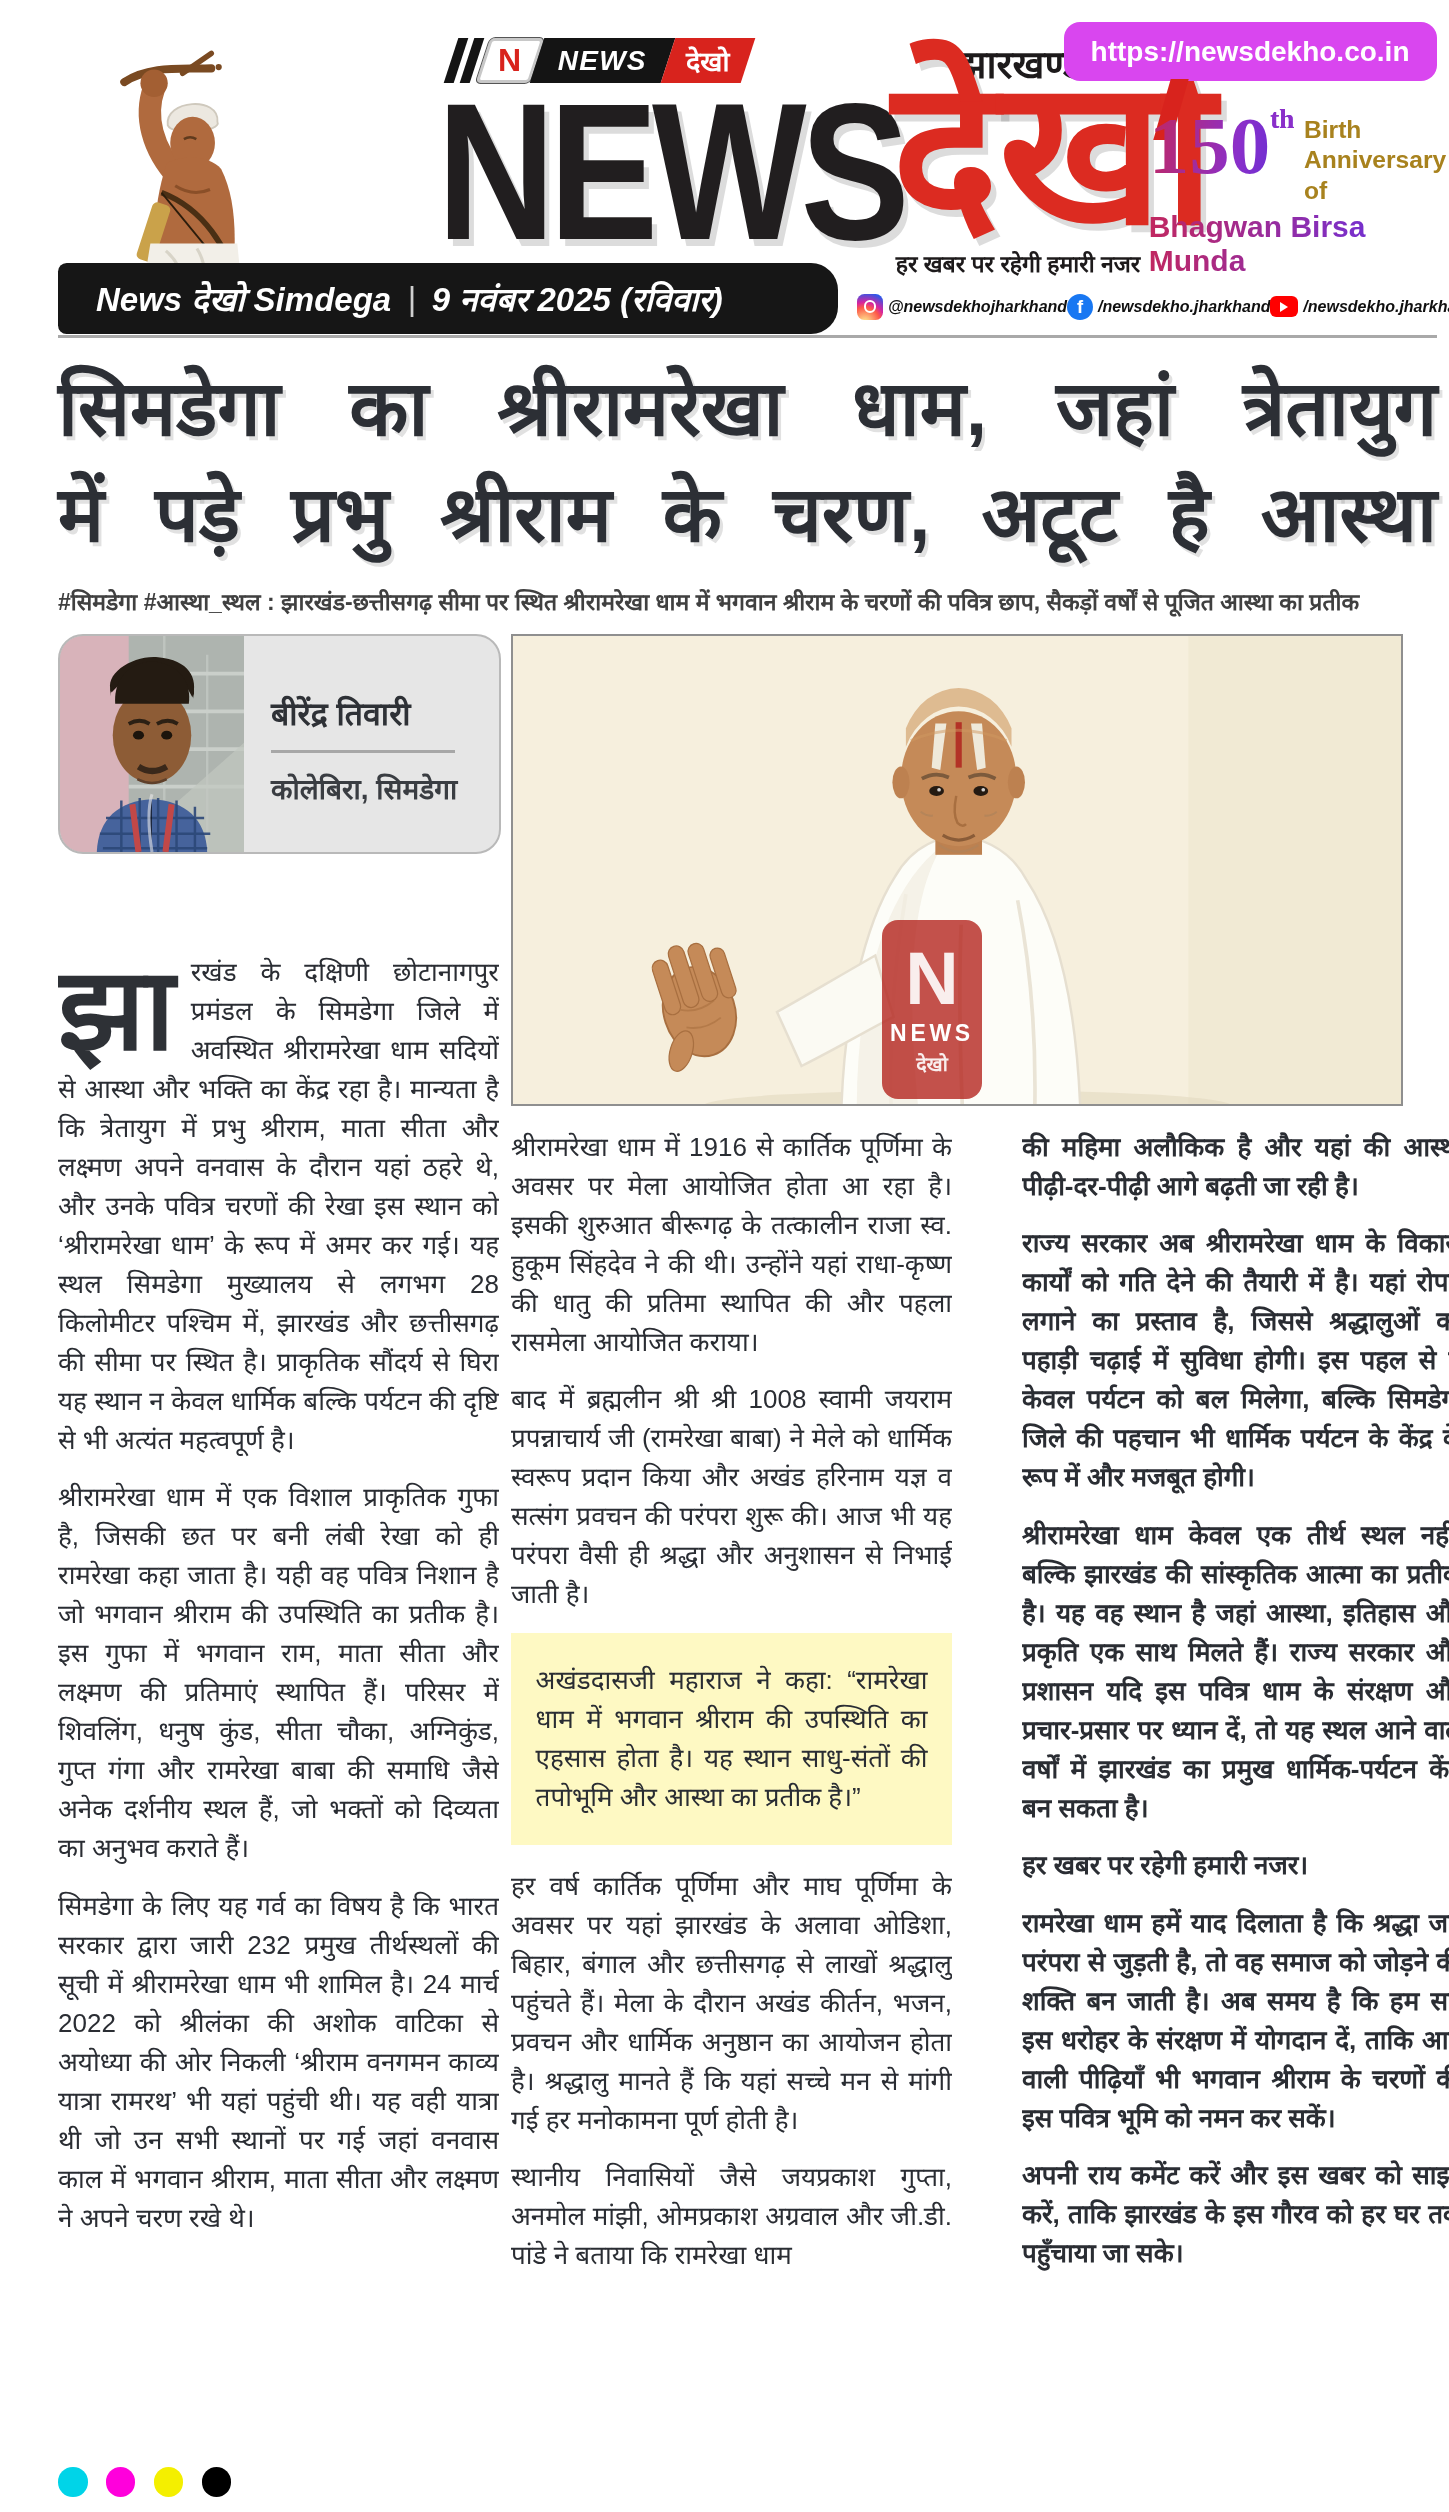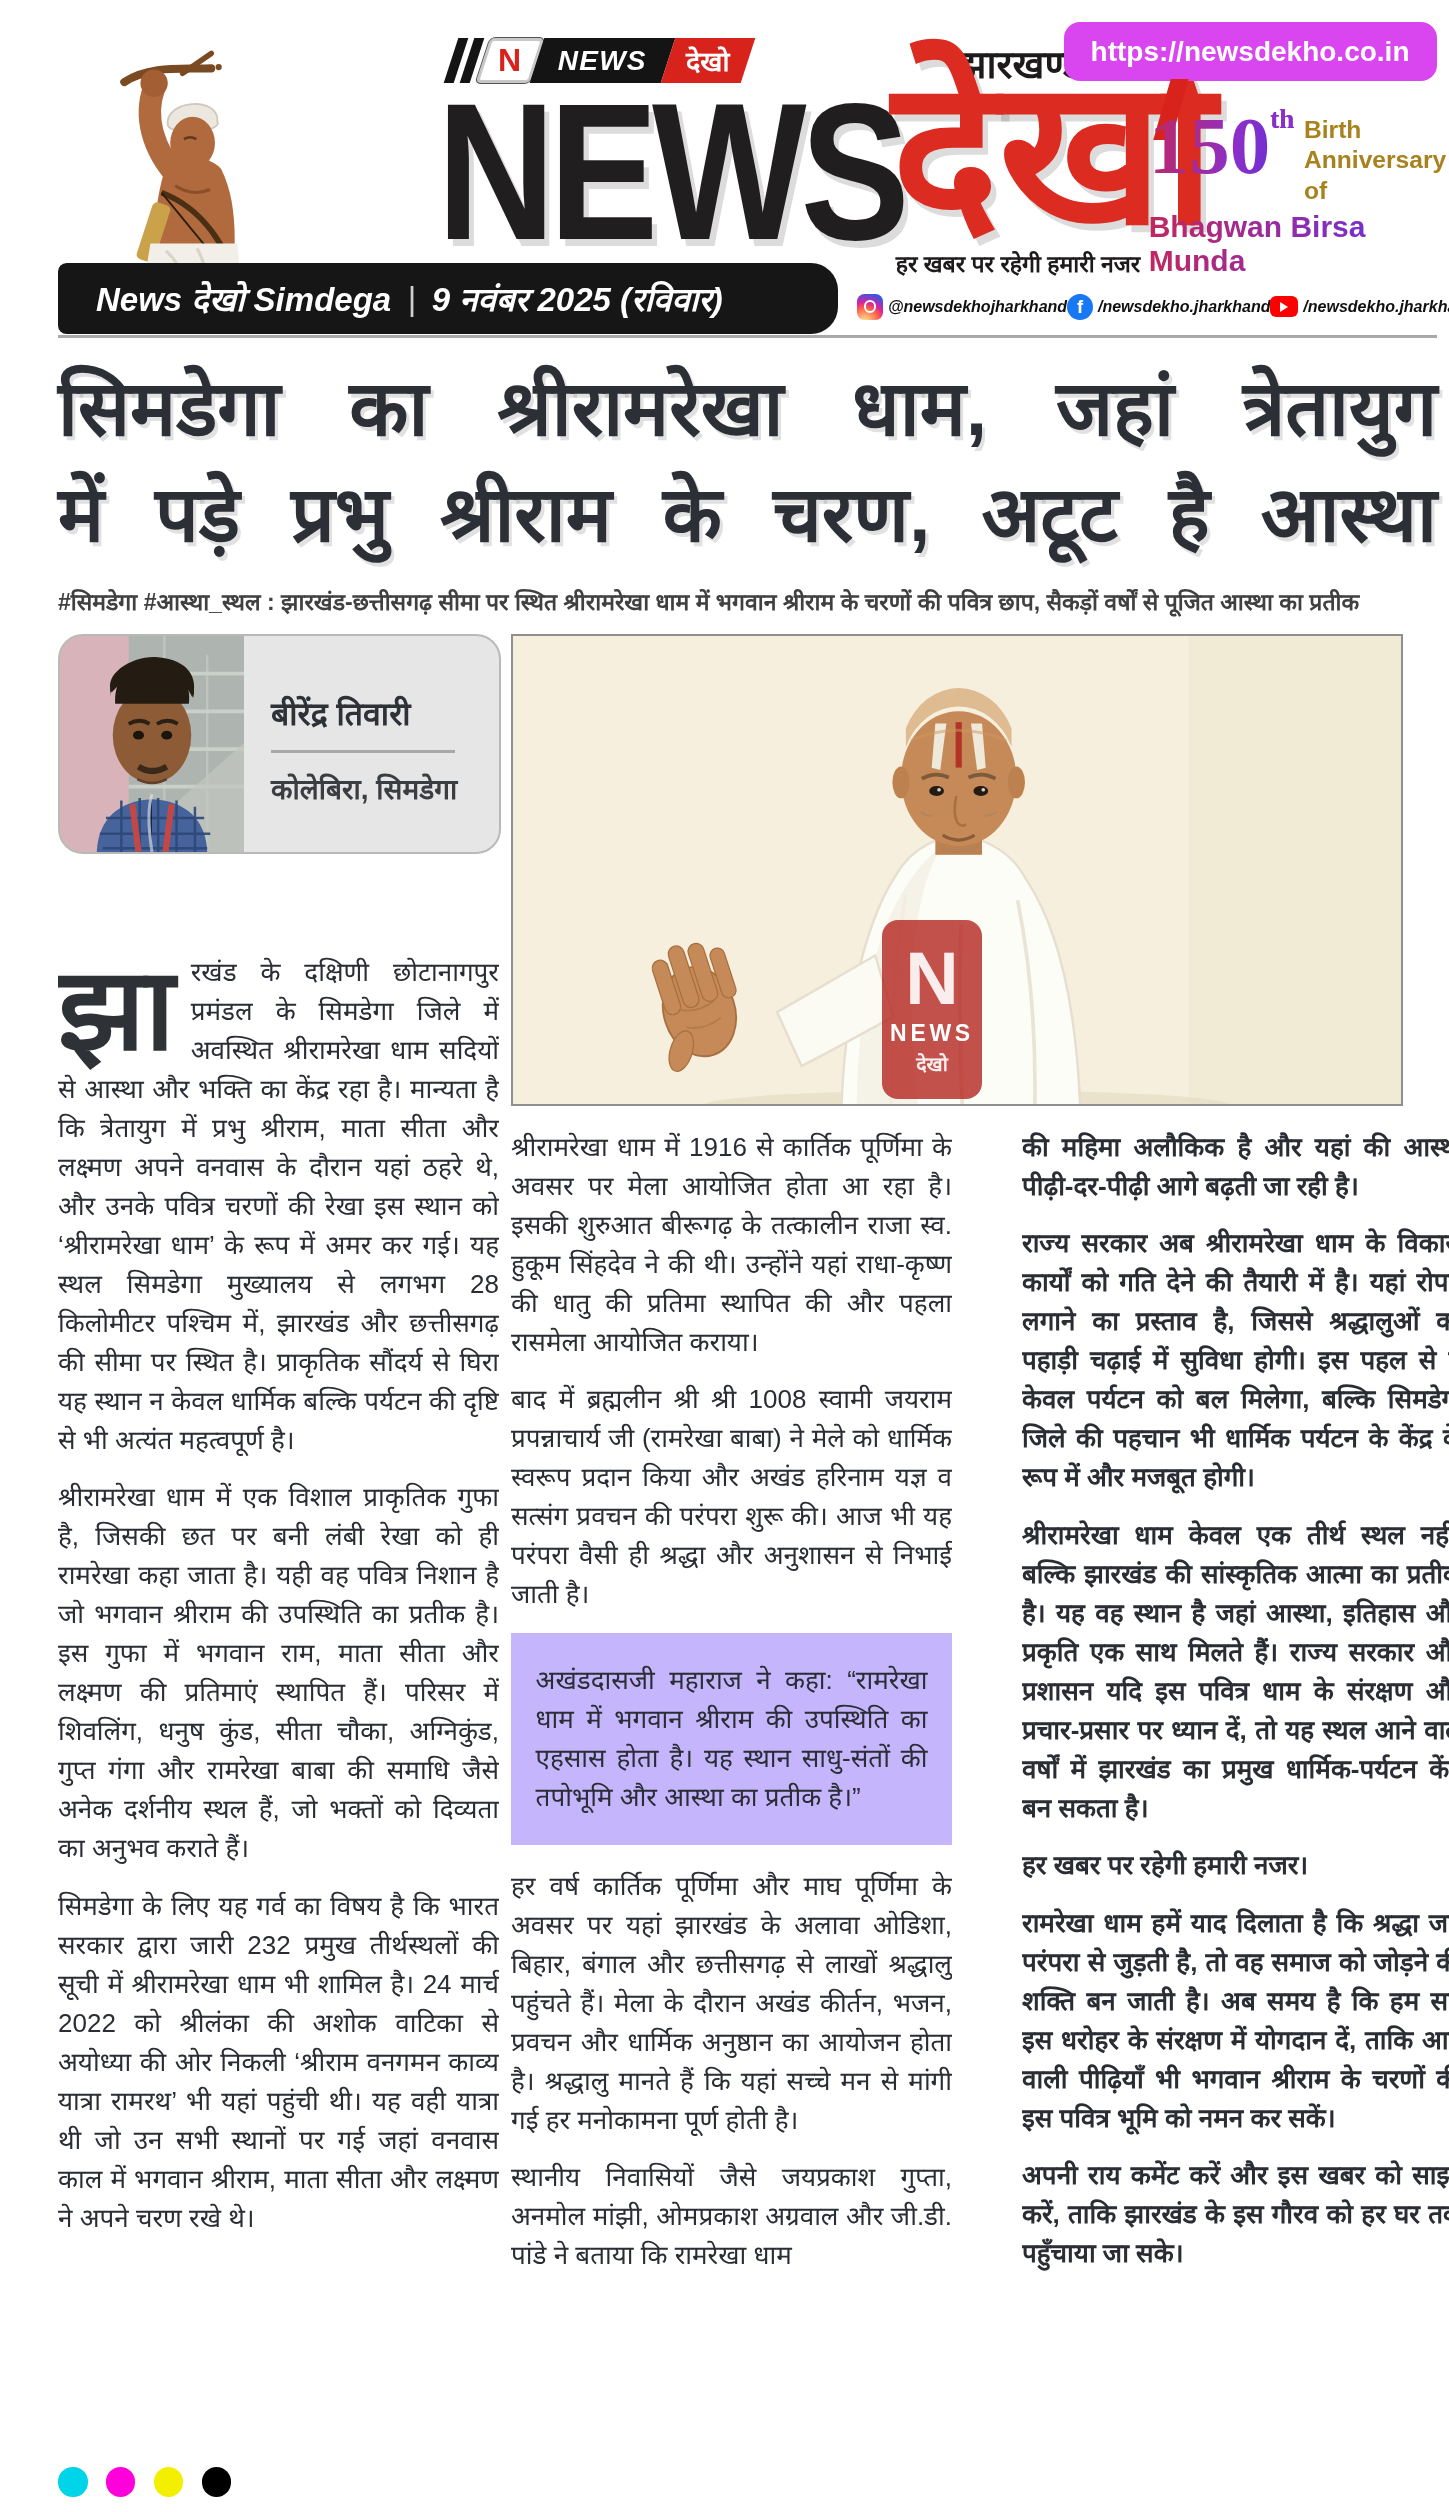--- a/index.html
+++ b/index.html
@@ -86,21 +86,21 @@
   .wm-news{font-size:23px;font-weight:800;letter-spacing:3.7px;margin-top:3.7px;}
   .wm-dekho{font-size:19.7px;font-weight:700;margin-top:2.5px;opacity:0.9;}
 
   
   .col{position:absolute;width:441px;font-size:26px;line-height:1.5;text-align:justify;color:#2a2d33;}
   .col p{margin:0 0 18.4px 0;}
   .col1{left:58px;top:953px;height:1474px;overflow:hidden;}
   .col2{left:511px;top:1128px;height:1321px;overflow:hidden;}
   .col3{left:1022px;top:1128px;height:1327px;overflow:hidden;font-weight:bold;}
   .dropcap{float:left;font-size:115px;line-height:0.82;font-weight:800;color:#2e3136;padding:8.6px 16px 0 0;}
-  .quote-block{background:#c4b5fd;padding:28px 24.6px;margin:6.1px 0 22px 0;}
+  .quote-block{background:#fef9c3;padding:28px 24.6px;margin:6.1px 0 22px 0;}
   .quote-block p{margin:0;}
 
   
   .print-marks{position:absolute;left:58px;top:2467px;display:flex;gap:18.4px;}
   .dot{width:29.5px;height:29.5px;border-radius:50%;}
 </style>
 </head>
 <body>
 
 <div class="page">

